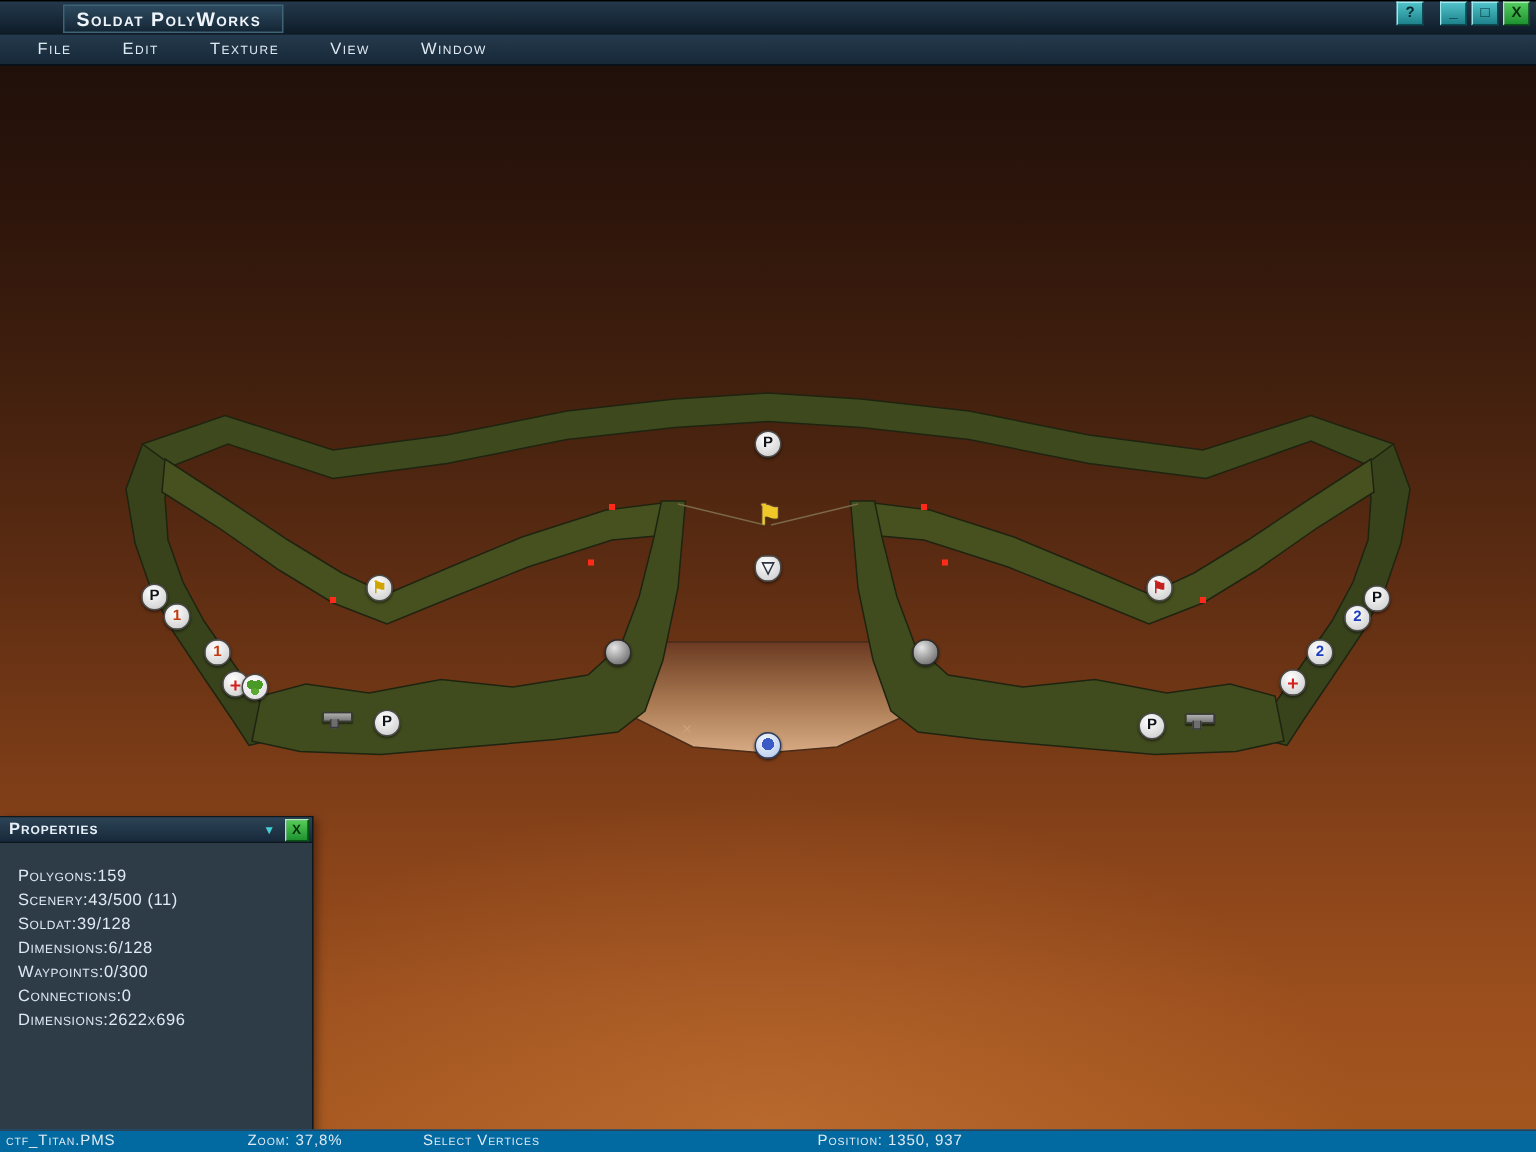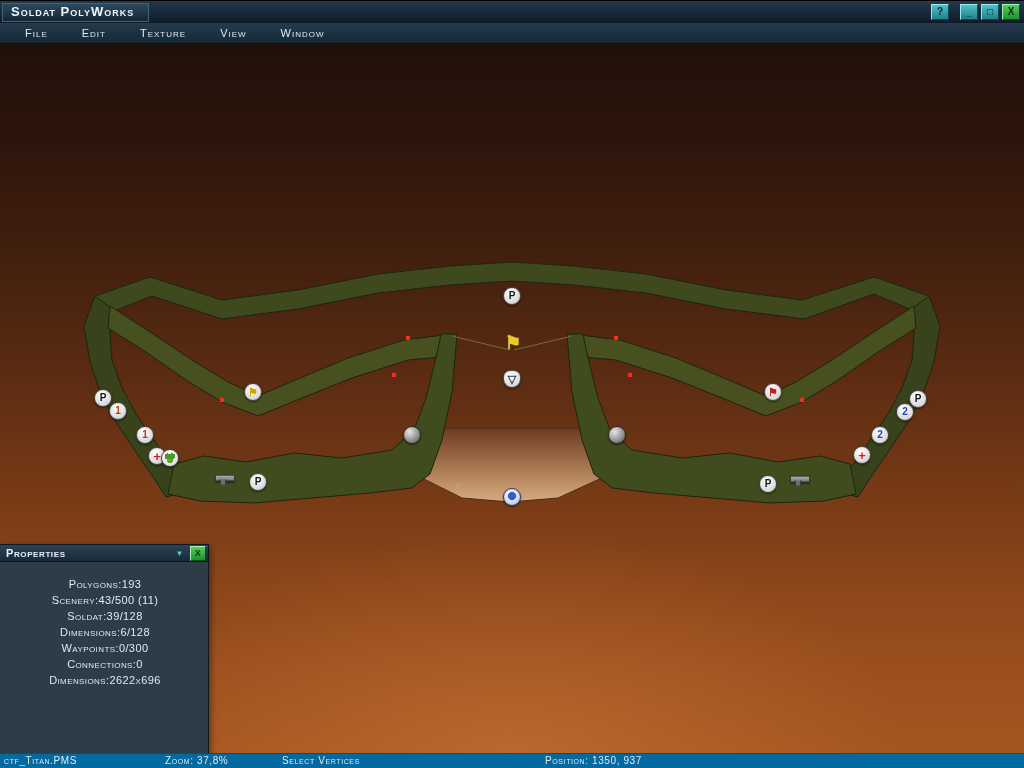--- a/index.html
+++ b/index.html
@@ -7,21 +7,21 @@
     width:1024px;height:768px;position:relative;overflow:hidden;
     background:#000;
     font-family:"Liberation Sans", sans-serif;
     -webkit-font-smoothing:antialiased;
   }
   
   .titlebar{
     position:absolute;top:1px;left:0;right:0;height:22px;
     background:linear-gradient(#24394c,#0e1b27);
     border-bottom:1px solid #071019;
-    display:flex;align-items:center;
+    display:flex;align-items:flex-start;padding-left:40px;
   }
   .title-box{
     margin:2px 0 2px 2px;height:16px;display:flex;align-items:center;
     padding:0 14px 1px 8px;
     background:linear-gradient(#2c4a5e,#152636);
     border:1px solid #3f6478;
     color:#eef4fa;font-variant:small-caps;font-weight:bold;font-size:13px;letter-spacing:1px;
   }
   .win-btns{margin-left:auto;display:flex;align-items:center;gap:3px;margin-right:4px;}
   .win-btn{
@@ -106,21 +106,21 @@
   }
   .props-caret{margin-left:auto;color:#45d0d8;font-size:8px;padding:0 6px;cursor:default;}
   .props-close{
     width:14px;height:13px;display:flex;align-items:center;justify-content:center;
     background:linear-gradient(#55cc55,#1f9230);
     border:1px solid;border-color:#a8f0b0 #0b5216 #0b5216 #a8f0b0;
     color:#06320e;font-size:9px;font-weight:bold;cursor:default;
   }
   .props-rows{padding:14px 10px 0 12px;}
   .prow{
-    display:flex;justify-content:center;align-items:center;height:16px;
+    display:flex;justify-content:flex-start;align-items:center;height:16px;
     color:#dfe9f2;font-variant:small-caps;font-size:11px;letter-spacing:.4px;
   }
   
   .statusbar{
     position:absolute;left:0;right:0;bottom:0;height:14px;
     background:#0369a1;border-top:1px solid #2a4258;
     color:#e0eaf2;font-variant:small-caps;font-size:10px;letter-spacing:.6px;
   }
   .statusbar span{position:absolute;top:1px;white-space:nowrap;}
   .st-file{left:4px;}
@@ -205,21 +205,21 @@
 
 <div class="props">
   <div class="props-title">
     <span>Properties</span>
     <span class="props-caret">▼</span>
     <span class="props-close">X</span>
   </div>
   <div class="props-rows" id="props-rows">
       <div class="prow">
         <span>Polygons:</span>
-        <span>193</span>
+        <span>159</span>
       </div>
       <div class="prow">
         <span>Scenery:</span>
         <span>43/500 (11)</span>
       </div>
       <div class="prow">
         <span>Soldat:</span>
         <span>39/128</span>
       </div>
       <div class="prow">

